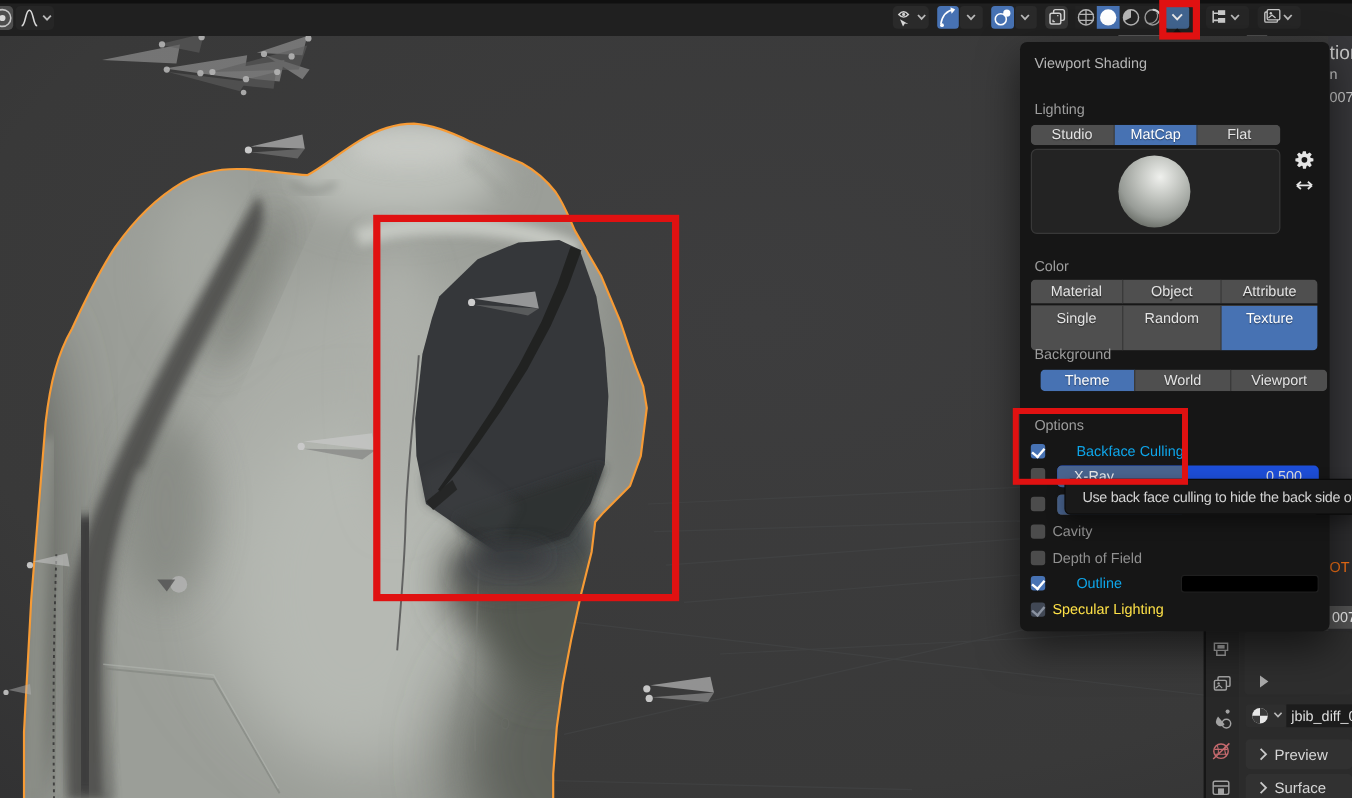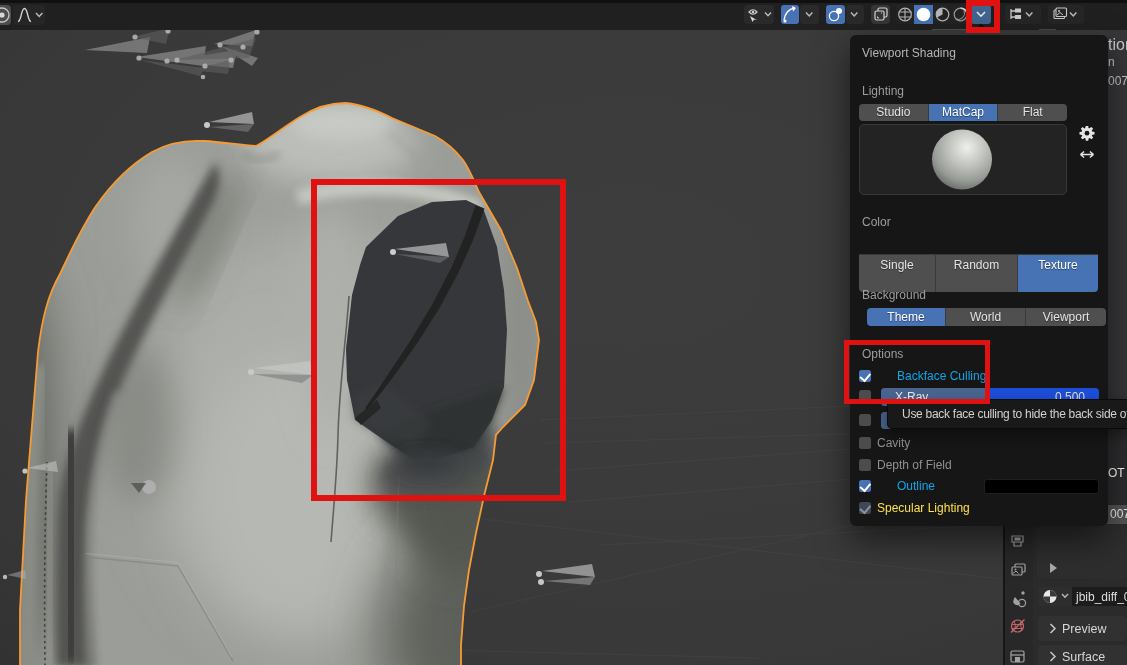--- a/index.html
+++ b/index.html
@@ -233,21 +233,21 @@
 <path d="M1057 15 l3-2.5 3 2.5" stroke="#c9c9c9" stroke-width="1" fill="none"></path>
 <path d="M1070 12.5 l3.2 3.4 l3.2-3.4" fill="none" stroke="#b9b9b9" stroke-width="1.5"></path>
 </svg>
 </div>
 <div id="rightstrip">
 <div class="abs" style="left:1107px;top:30px;width:20px;height:400px;background:#37373a"></div>
 <div class="abs" style="left:1107px;top:429px;width:20px;height:97px;background:#2d2d2f"></div>
 <div class="abs" style="left:1108px;top:36px;color:#c9c9c9;font-size:16px;z-index:5">tion</div>
 <div class="abs" style="left:1108px;top:55px;color:#c9c9c9;font-size:12px;z-index:5">n</div>
 <div class="abs" style="left:1108px;top:74px;color:#c9c9c9;font-size:12px;z-index:5">007</div>
-<div class="abs" style="left:1108px;top:466px;color:#ffffff;font-size:12px;z-index:5">OT</div>
+<div class="abs" style="left:1108px;top:466px;color:#f97316;font-size:12px;z-index:5">OT</div>
 <div class="abs" style="left:1104px;top:505px;width:23px;height:19px;background:#545454;border-radius:3px 0 0 3px;z-index:5;color:#efefef;font-size:12px;line-height:19px;padding-left:6px">007</div>
 </div>
 <div id="props">
 <div class="abs" style="left:0;top:0;width:2px;height:139px;background:#161616"></div>
 <div class="abs" style="left:2px;top:0;width:28px;height:139px;background:#282828"></div>
 <div class="abs" style="left:30px;top:0;width:94px;height:139px;background:#2b2b2b"></div>
 <svg class="abs" style="left:0;top:0" width="124" height="139" viewBox="0 0 124 139">
 <g stroke="#a2a2a2" stroke-width="1.2" fill="none">
  <path d="M9 10 h11 v6 h-11 z M11 16 v4 h7 v-4"></path>
  <rect x="11.5" y="11.5" width="6" height="3" fill="#a2a2a2" stroke="none"></rect>
@@ -295,20 +295,25 @@
 <div class="abs" style="left:9px;top:89px;width:208px;height:71px;background:#232323;border:1px solid #383838;border-radius:5px"></div>
 <svg class="abs" style="left:9px;top:89px" width="208" height="71" viewBox="0 0 208 71">
   <circle cx="103" cy="35.5" r="30" fill="url(#ball)"></circle>
 </svg>
 <svg class="abs" style="left:229px;top:91px" width="17" height="70" viewBox="0 0 17 70">
         <path d="M6.79 -0.30 L9.21 -0.30 L9.49 2.01 L10.33 2.33 L12.45 1.04 L14.16 2.75 L12.72 4.59 L13.09 5.40 L15.50 5.99 L15.50 8.41 L13.19 8.69 L12.87 9.53 L14.16 11.65 L12.45 13.36 L10.61 11.92 L9.80 12.29 L9.21 14.70 L6.79 14.70 L6.51 12.39 L5.67 12.07 L3.55 13.36 L1.84 11.65 L3.28 9.81 L2.91 9.00 L0.50 8.41 L0.50 5.99 L2.81 5.71 L3.13 4.87 L1.84 2.75 L3.55 1.04 L5.39 2.48 L6.20 2.11 Z" fill="#e4e4e4" fill-rule="evenodd"></path>
         <circle cx="8" cy="7.2" r="2.4" fill="#161616"></circle>
         <path d="M1.5 28.5 h13 M1.5 28.5 l3.6-3 M1.5 28.5 l3.6 3 M14.5 28.5 l-3.6-3 M14.5 28.5 l-3.6 3" stroke="#e4e4e4" stroke-width="1.5" fill="none"></path>
       </svg>
 <div class="lbl" style="top:180px">Color</div>
+<div class="seg" style="left:9px;top:198px;width:239px;height:20px;border-radius:4px 4px 0 0">
+  <div style="line-height:20px;flex:0 0 77px">Material</div>
+        <div style="line-height:20px;flex:0 0 82px">Object</div>
+        <div style="line-height:20px">Attribute</div>
+</div>
 <div class="seg" style="left:9px;top:219px;width:239px;height:38px;border-radius:0 0 4px 4px;border-top:1px solid #3a3a3a">
   <div style="line-height:20px;flex:0 0 77px">Single</div>
         <div style="line-height:20px;flex:0 0 82px">Random</div>
         <div class="on" style="line-height:20px">Texture</div>
 </div>
 <div class="lbl" style="top:253px">Background</div>
 <div class="seg" style="left:17px;top:273px;width:239px;height:18px">
   <div class="on" style="flex:0 0 79px;line-height:18px">Theme</div>
         <div style="flex:0 0 80px;line-height:18px">World</div>
         <div style="line-height:18px">Viewport</div>

